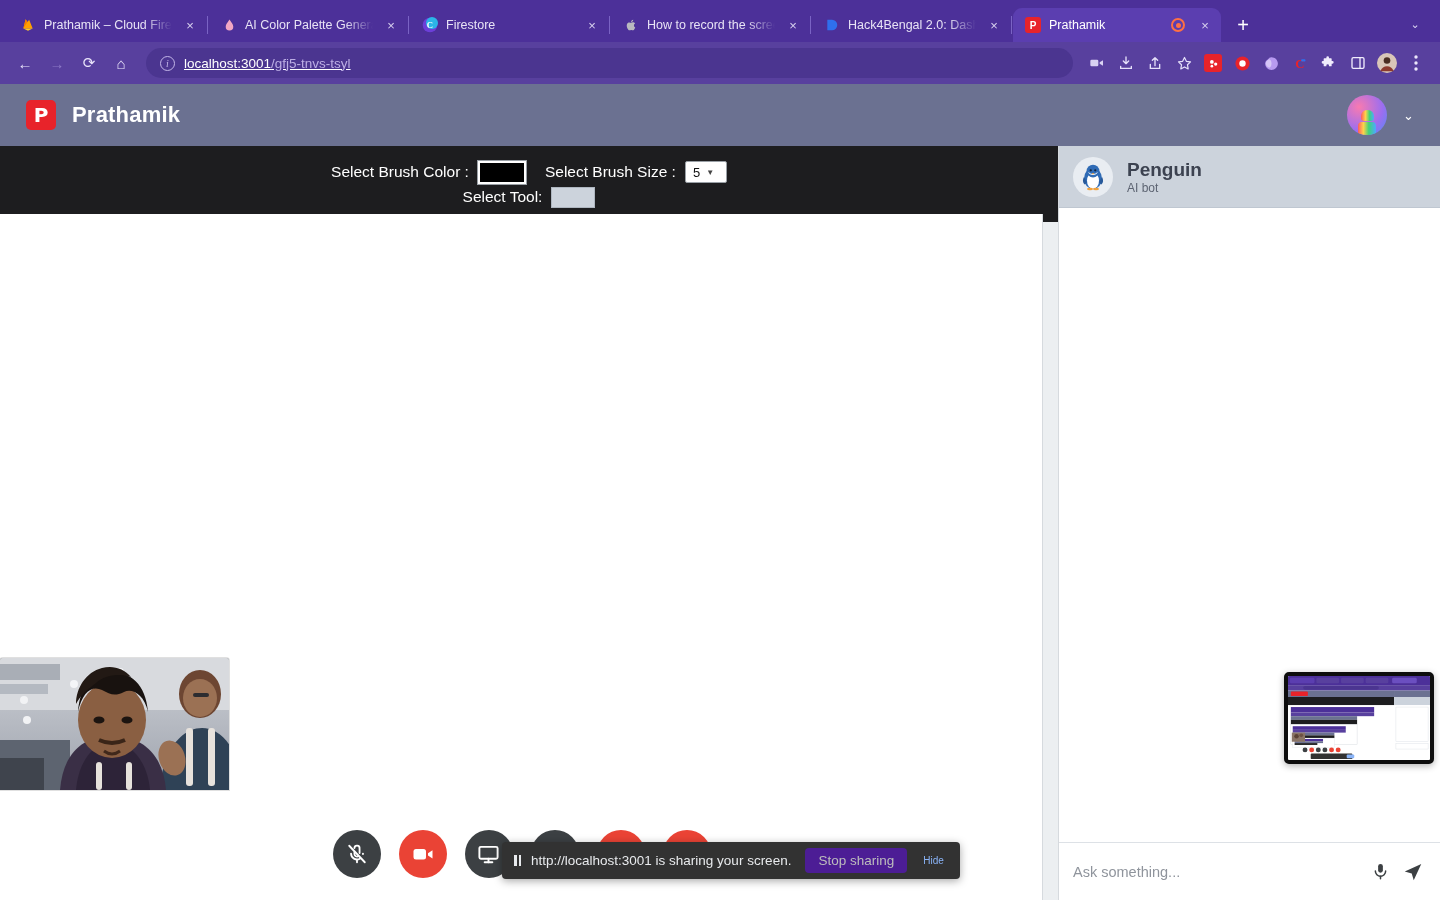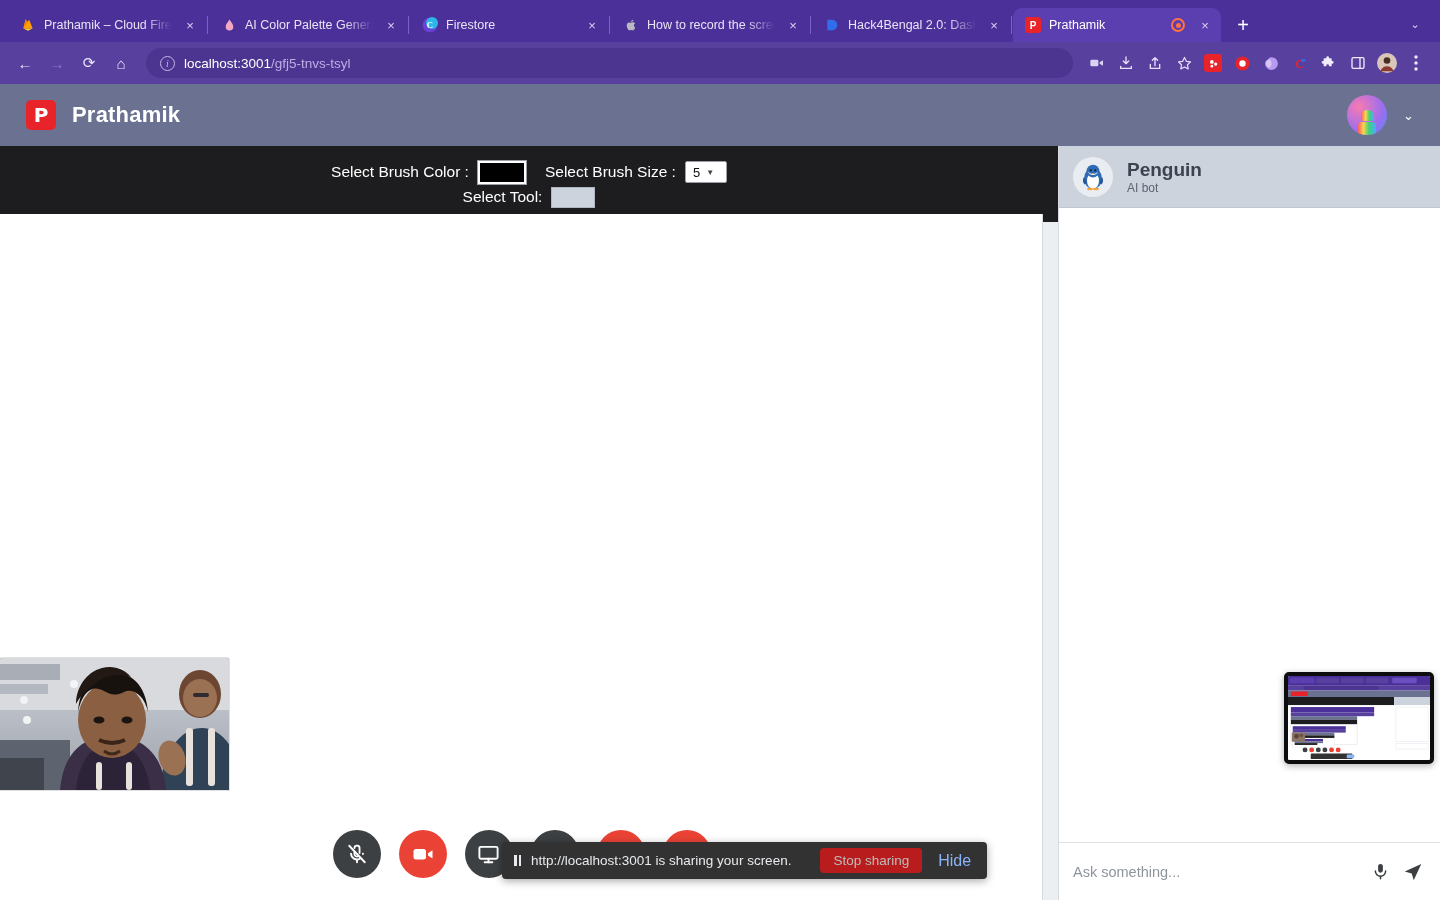--- a/index.html
+++ b/index.html
@@ -72,21 +72,21 @@
     flex: 1 1 auto; height: 30px; background: #4b3590; border-radius: 16px;
     display: flex; align-items: center; gap: 9px; padding: 0 14px; margin: 0 8px;
     color: #ffffff; font-size: 13.5px; min-width: 0;
   }
   .omni-info {
     width: 15px; height: 15px; border-radius: 50%; border: 1.3px solid #c3b6e8;
     color: #c3b6e8; font-size: 10px; display: flex; align-items: center;
     justify-content: center; font-style: italic; font-family: "Liberation Serif", serif;
     flex: 0 0 15px;
   }
-  .omni-url { white-space: nowrap; overflow: hidden; }
+  .omni-url { white-space: nowrap; overflow: hidden; text-decoration: underline; }
   .omni-url .host { color: #ffffff; }
   .omni-url .path { color: #bcaee4; }
   .tools { display: flex; align-items: center; gap: 1px; }
   .tool {
     width: 28px; height: 28px; border-radius: 50%; display: flex;
     align-items: center; justify-content: center; color: #e6e0fa; font-size: 14px;
   }
   .ext-ico { width: 18px; height: 18px; border-radius: 3px; display: block; }
 
   
@@ -208,25 +208,25 @@
   
   .sharebar {
     position: absolute; left: 502px; bottom: 21px; height: 37px;
     background: #323232; border-radius: 4px; display: flex; align-items: center;
     gap: 10px; padding: 0 12px 0 12px; color: #e8eaed; font-size: 13.5px;
     box-shadow: 0 2px 8px rgba(0,0,0,.35); z-index: 5;
   }
   .pausebars { display: flex; gap: 2px; align-items: center; }
   .pausebars i { width: 2.5px; height: 11px; background: #e8eaed; display: block; }
   .stopbtn {
-    background: #b91c1c; color: #bdbdbd; border-radius: 4px; height: 25px;
+    background: #4c1d95; color: #bdbdbd; border-radius: 4px; height: 25px;
     display: flex; align-items: center; padding: 0 13px; font-size: 13.5px;
-    margin-left: 19px;
-  }
-  .hidelink { color: #8ab4f8; font-size: 16px; padding: 0 4px; margin-left: 2px; }
+    margin-left: 4px;
+  }
+  .hidelink { color: #8ab4f8; font-size: 10px; padding: 0 4px; margin-left: 2px; }
 </style>
 </head>
 <body>
 
 <div class="browser">
 
   <div class="tabstrip">
 
     <div class="tab inactive">
       <span class="tab-fav">

